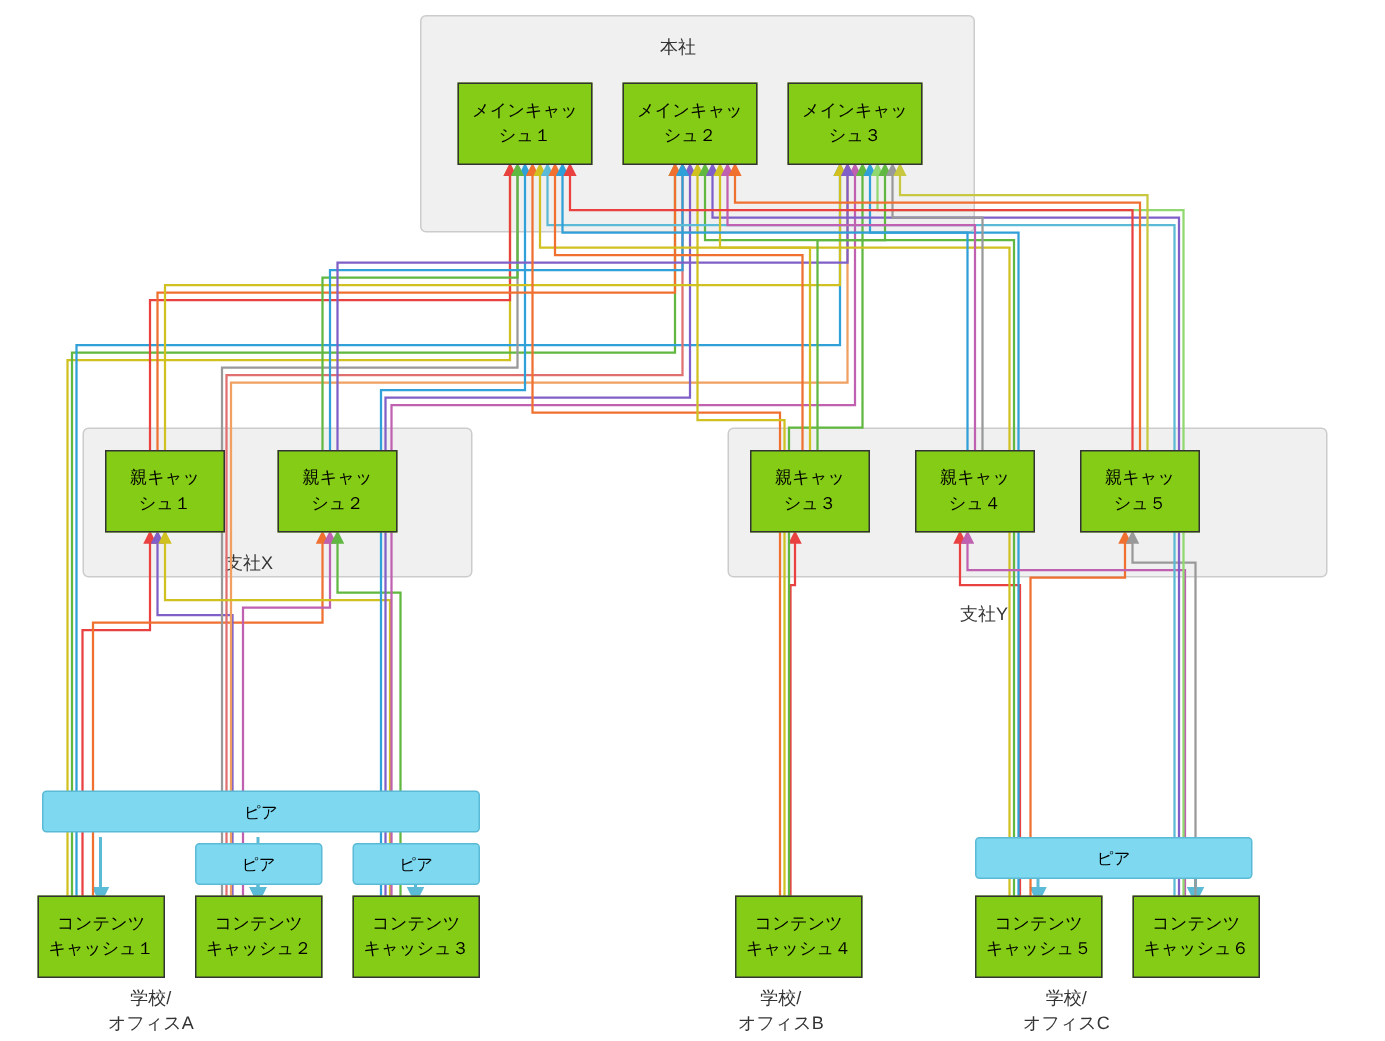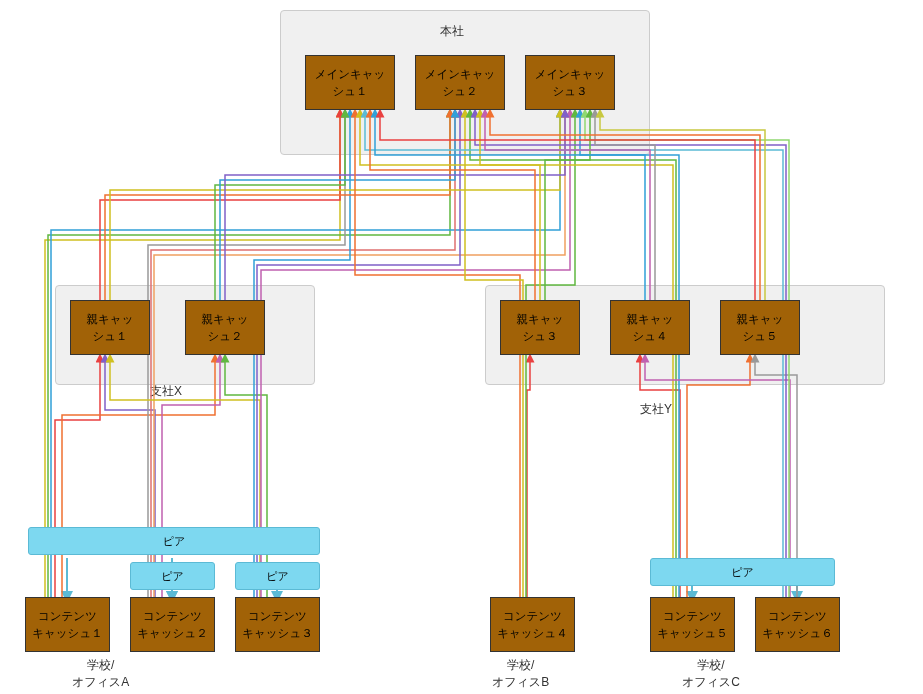--- a/index.html
+++ b/index.html
@@ -13,21 +13,21 @@
       position: relative;
     }
     .diagram {
       position: relative;
       width: 923px;
       height: 694px;
     }
     .box {
       position: absolute;
       border: 1.5px solid #333;
-      background: #a16207;
+      background: #84cc16;
       text-align: center;
       display: flex;
       align-items: center;
       justify-content: center;
       font-size: 11.5px;
       line-height: 1.4;
       z-index: 10;
     }
     .region {
       position: absolute;
@@ -214,21 +214,21 @@
   </svg>
 
   <div class="region" style="left:280px;top:10px;width:370px;height:145px;"></div>
   <div class="region-label" style="left:440px;top:3px;margin-top:20px;">本社</div>
 
   <div class="box" style="left:305px;top:55px;width:90px;height:55px;">メインキャッ<br>シュ１</div>
   <div class="box" style="left:415px;top:55px;width:90px;height:55px;">メインキャッ<br>シュ２</div>
   <div class="box" style="left:525px;top:55px;width:90px;height:55px;">メインキャッ<br>シュ３</div>
 
   <div class="region" style="left:55px;top:285px;width:260px;height:100px;"></div>
-  <div class="region-label" style="left:150px;top:367px;margin-top:16px;">支社X</div>
+  <div class="region-label" style="left:150px;top:367px;">支社X</div>
 
   <div class="region" style="left:485px;top:285px;width:400px;height:100px;"></div>
   <div class="region-label" style="left:640px;top:367px;margin-top:34px;">支社Y</div>
 
   <div class="box" style="left:70px;top:300px;width:80px;height:55px;">親キャッ<br>シュ１</div>
   <div class="box" style="left:185px;top:300px;width:80px;height:55px;">親キャッ<br>シュ２</div>
   <div class="box" style="left:500px;top:300px;width:80px;height:55px;">親キャッ<br>シュ３</div>
   <div class="box" style="left:610px;top:300px;width:80px;height:55px;">親キャッ<br>シュ４</div>
   <div class="box" style="left:720px;top:300px;width:80px;height:55px;">親キャッ<br>シュ５</div>
 

